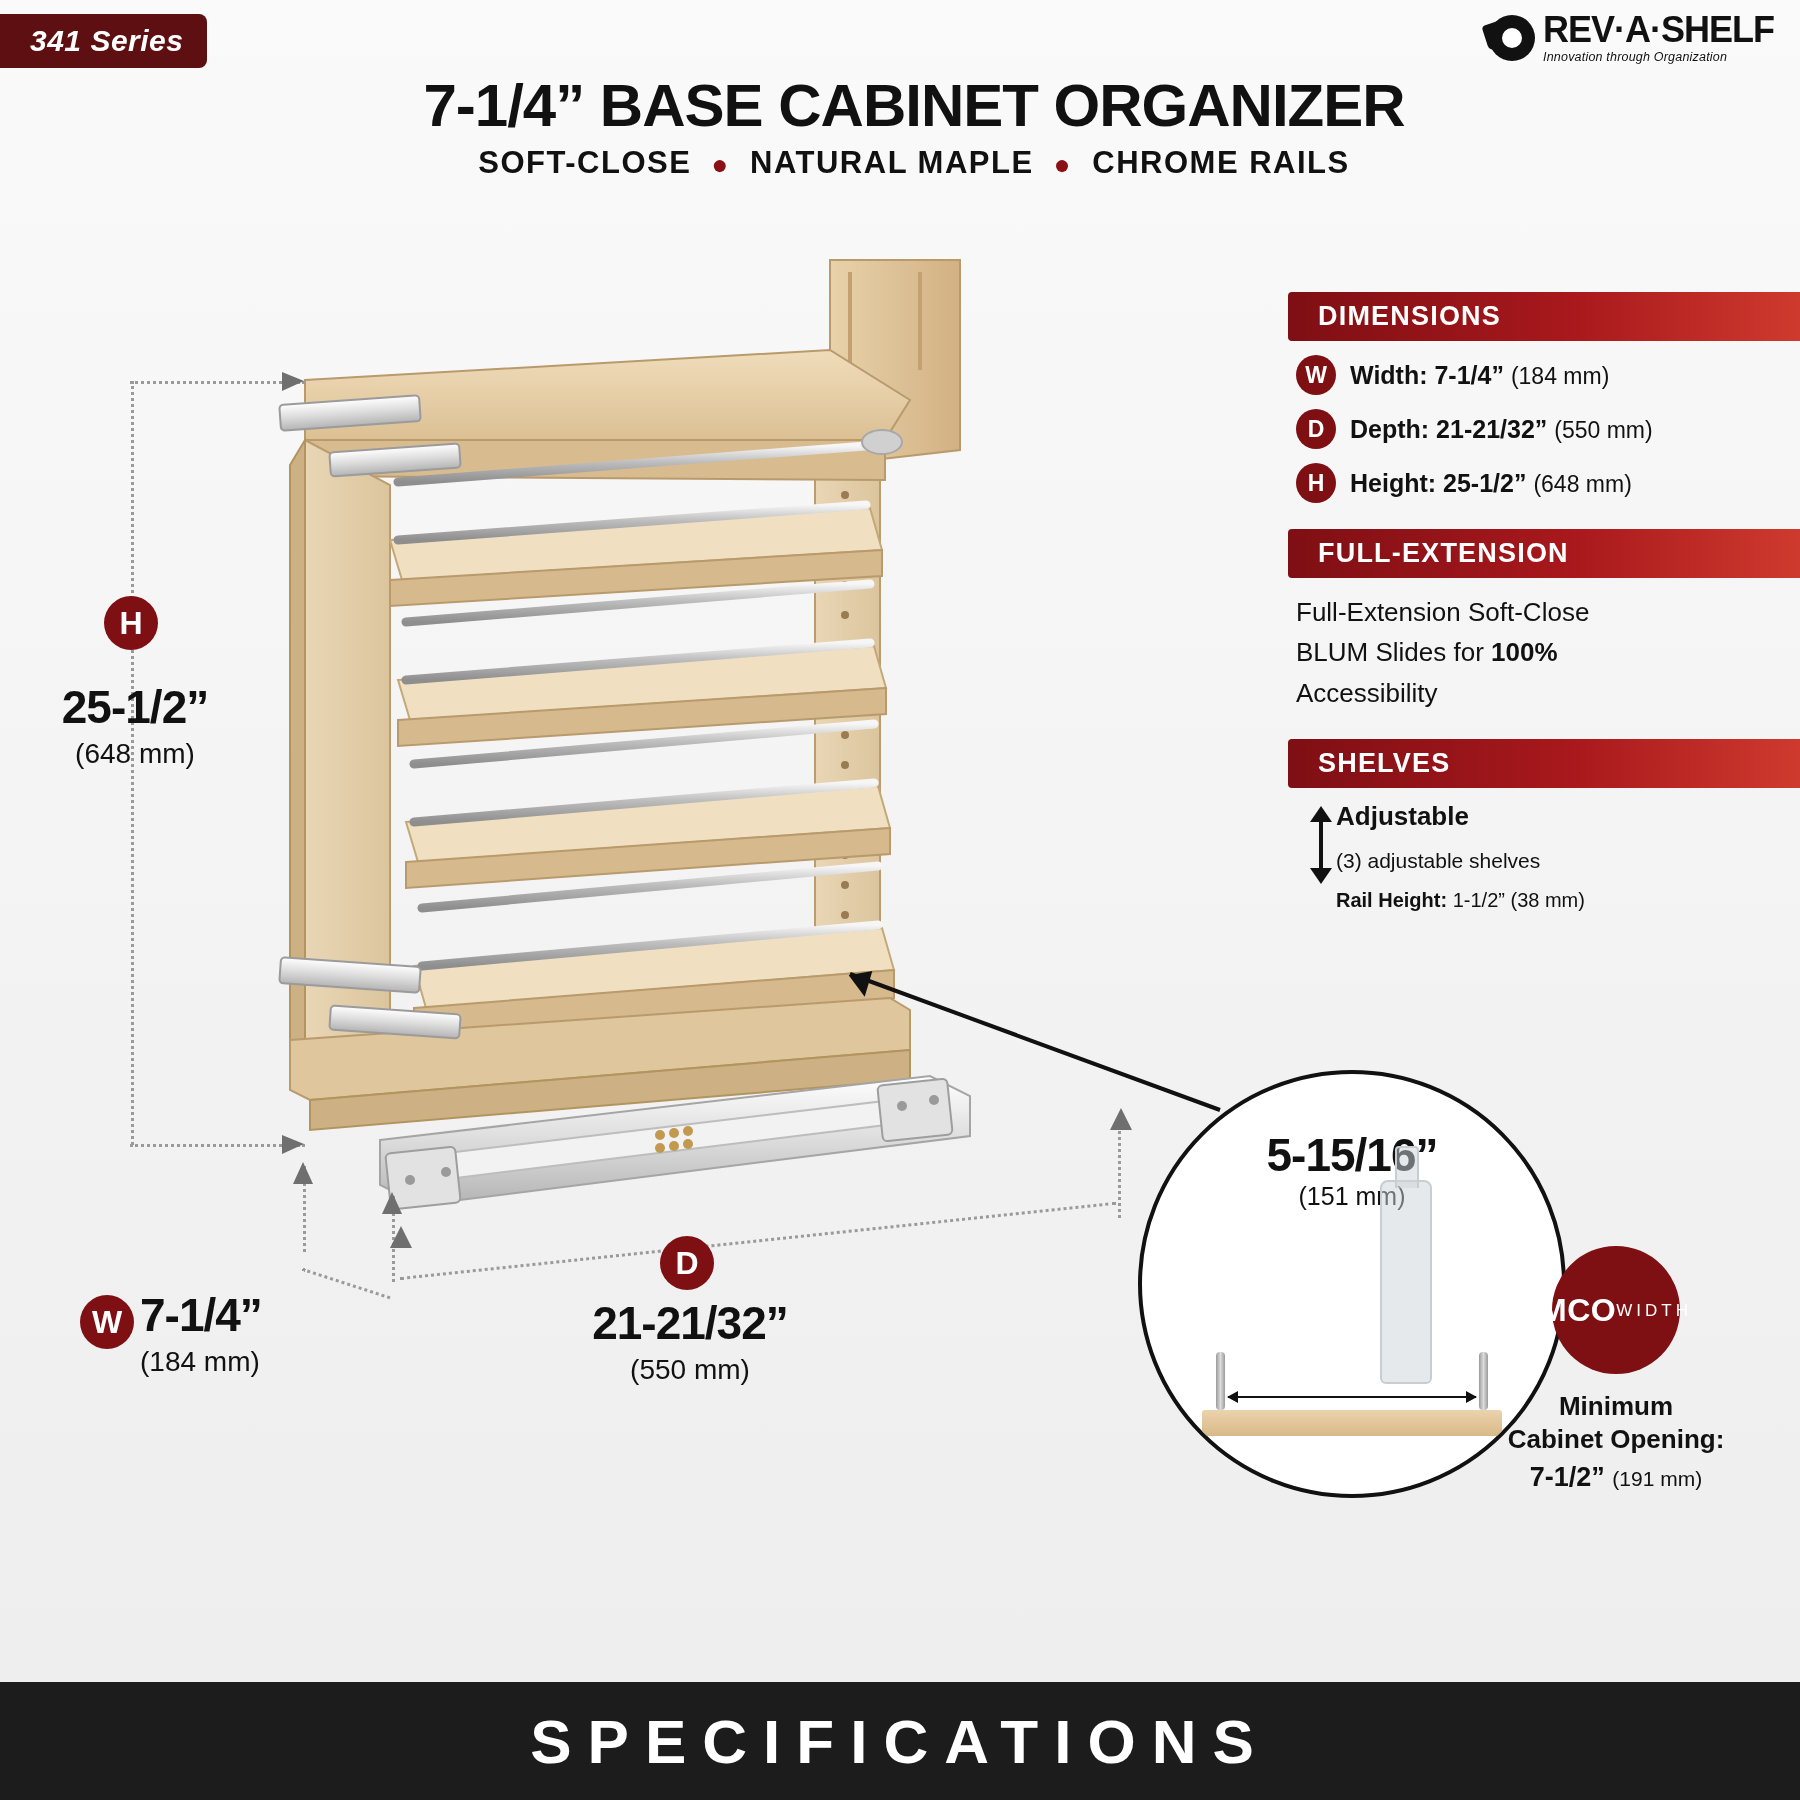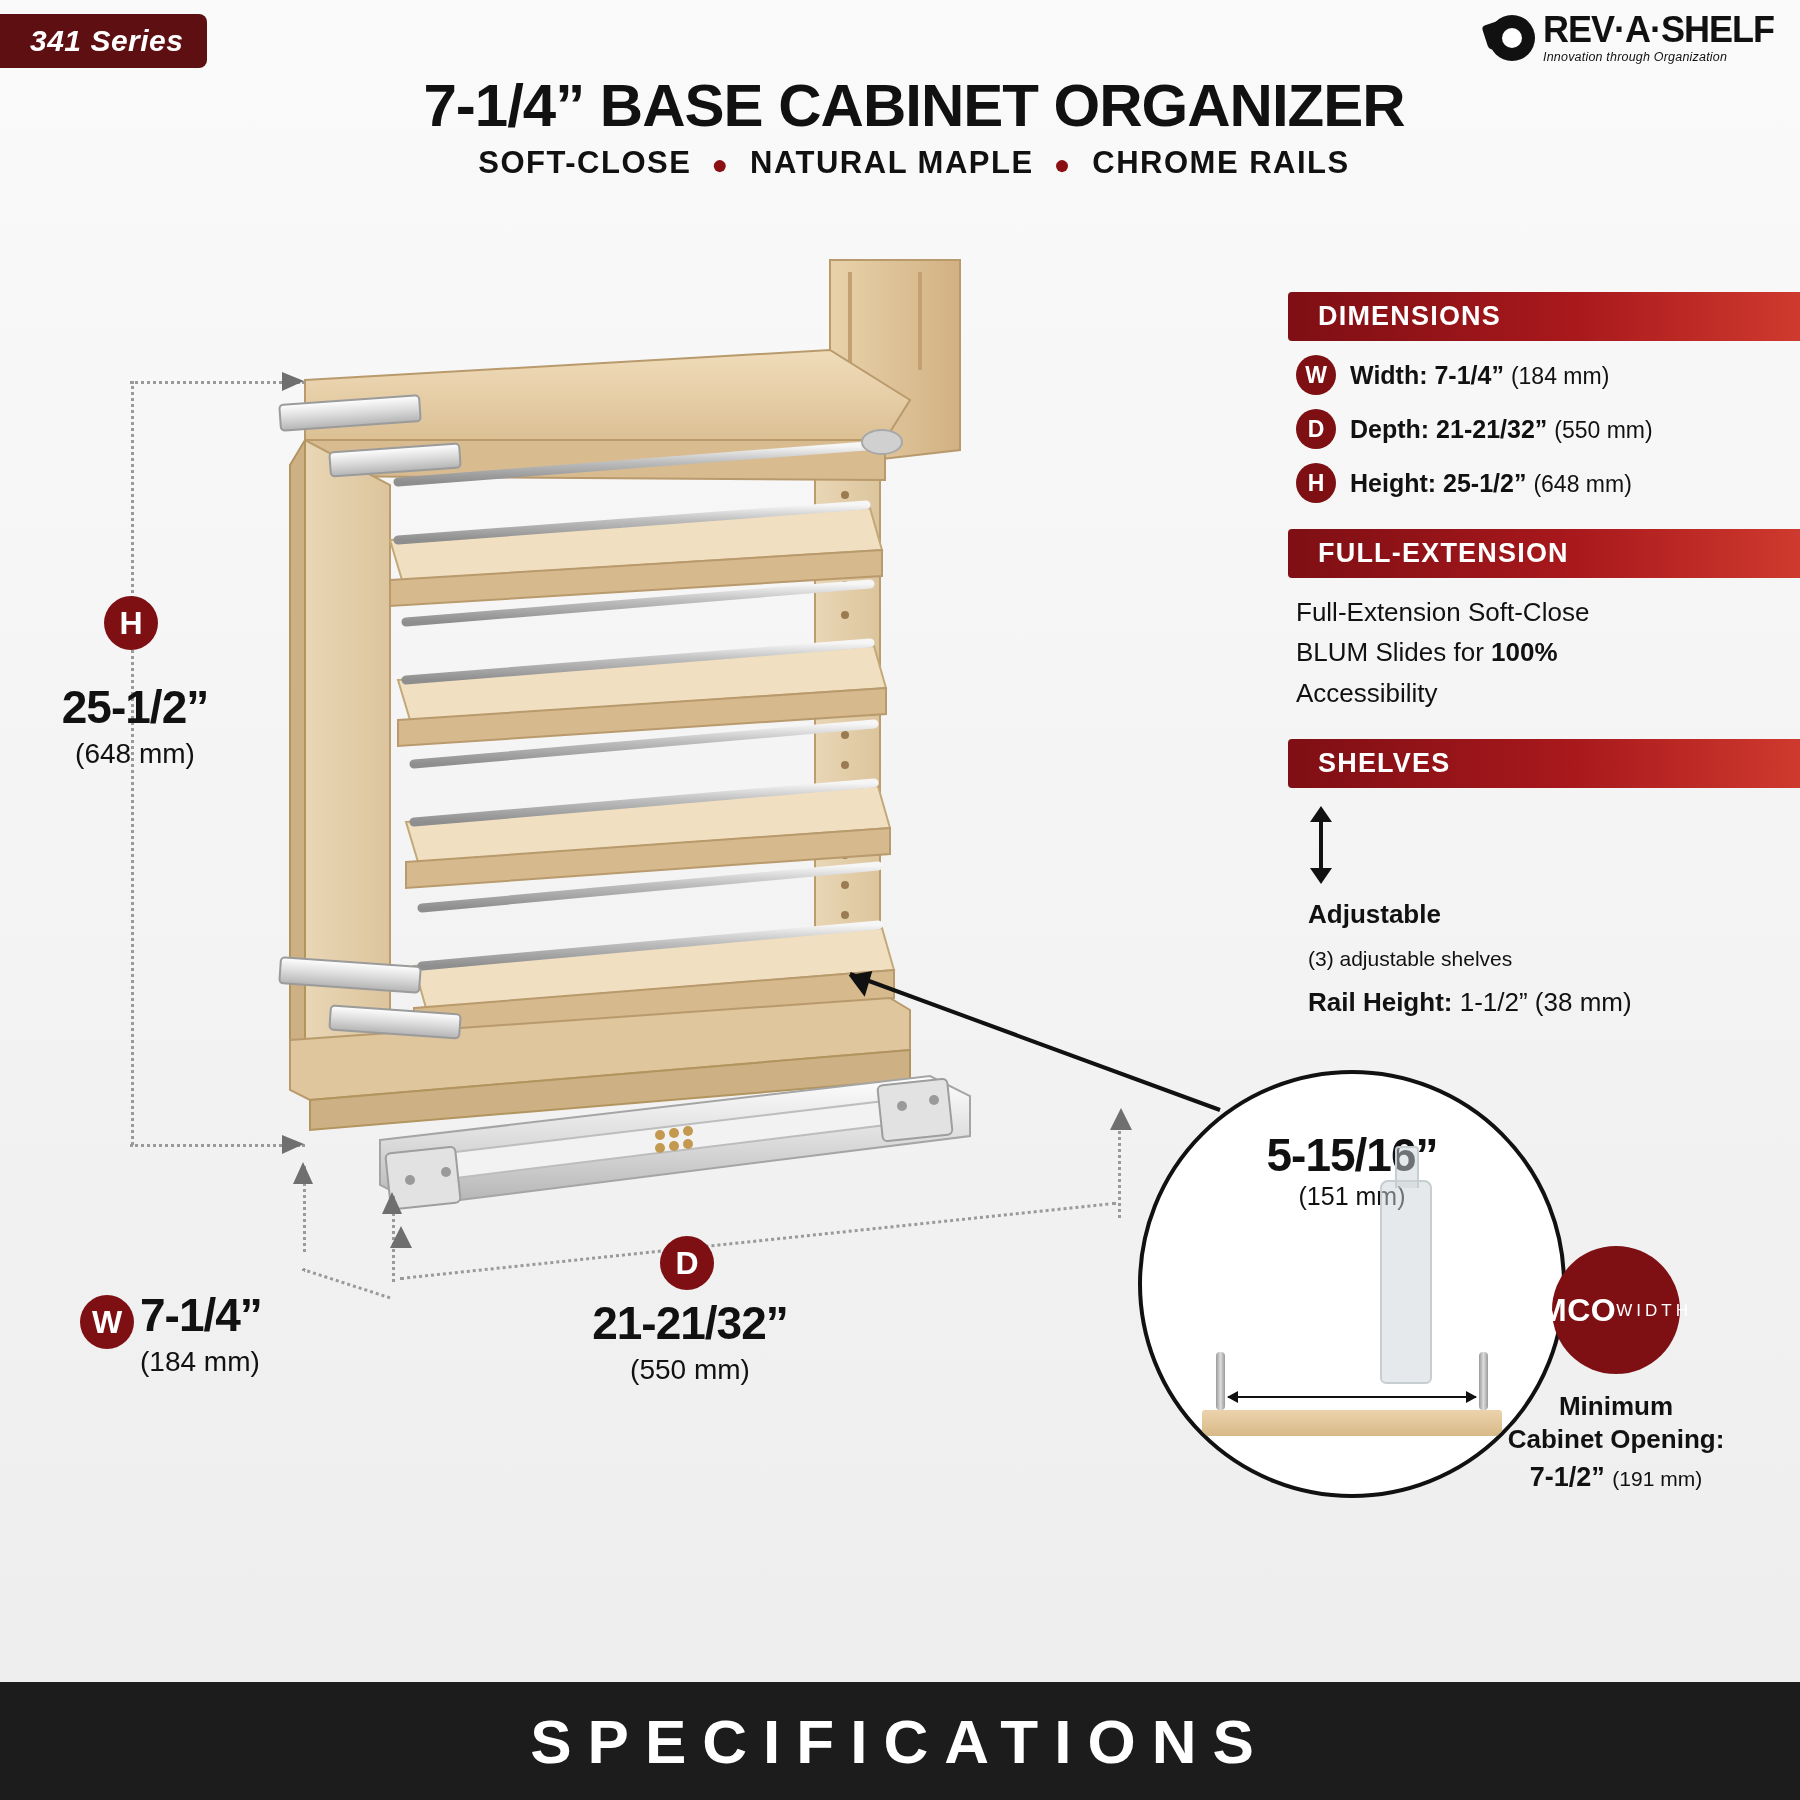--- a/index.html
+++ b/index.html
@@ -159,23 +159,22 @@
     color: #111;
     line-height: 1.55;
     margin: 0 0 26px 8px;
     width: 470px;
   }
   .para b { font-weight: bold; }
 
   .shelf-row {
     display: flex;
     align-items: flex-start;
-    gap: 16px;
+    gap: 2px;
     margin: 6px 0 0 20px;
-    flex-direction: column;
   }
   .arrow-updown {
     width: 26px;
     display: flex;
     flex-direction: column;
     align-items: center;
     padding-top: 4px;
   }
   .arrow-updown svg { display:block; }
   .adj-title {
@@ -183,21 +182,21 @@
     font-weight: bold;
     color: #111;
     line-height: 1.1;
   }
   .adj-sub {
     font-size: 21px;
     color: #111;
     margin-top: 19px;
   }
   .rail-line {
-    font-size: 26px;
+    font-size: 20px;
     color: #111;
     margin: 16px 0 0 16px;
   }
   .rail-line b { font-weight: bold; }
 
   
   .product {
     position: absolute;
     left: 270px;
     top: 250px;

